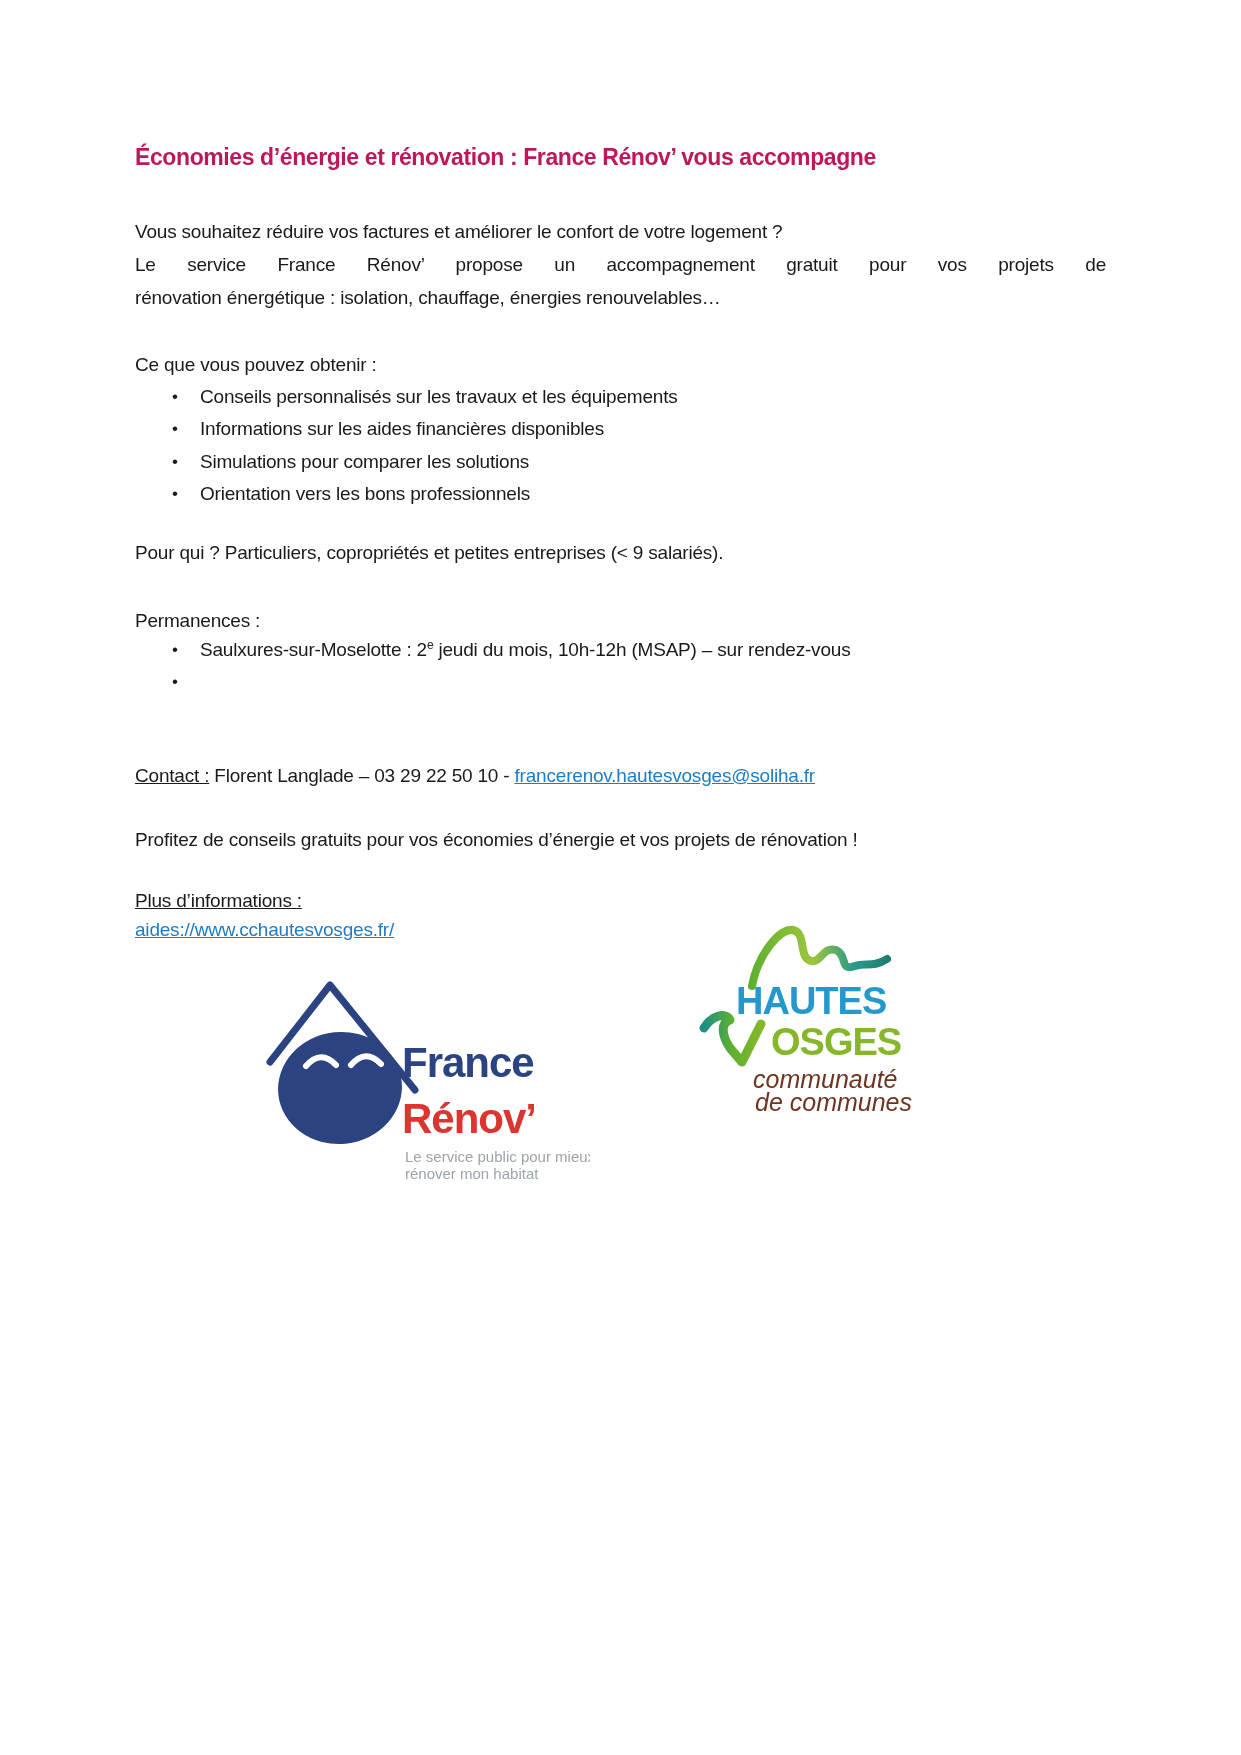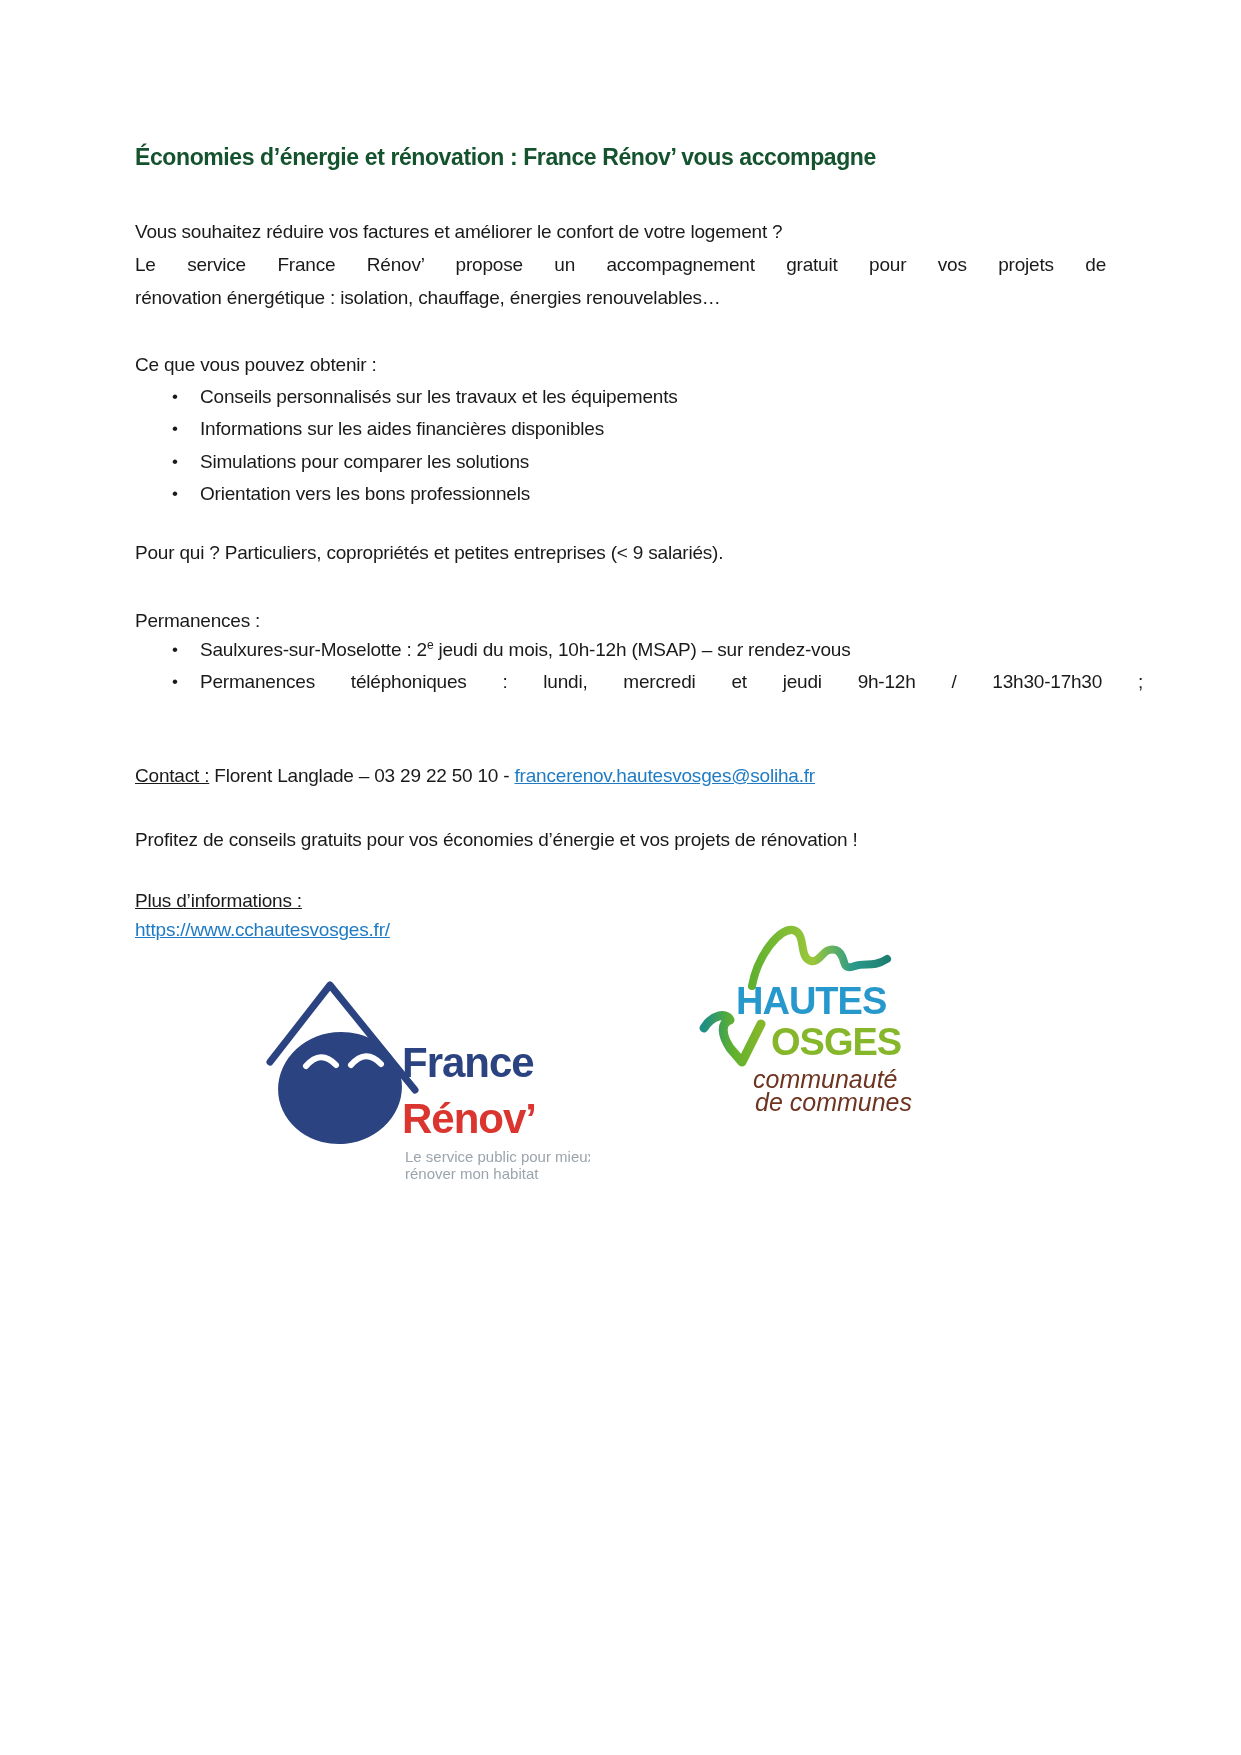--- a/index.html
+++ b/index.html
@@ -9,21 +9,21 @@
     margin:0 auto;
     background:#ffffff;
     font-family:"Liberation Sans", sans-serif;
     color:#1a1a1a;
     overflow:hidden;
   }
   .abs{position:absolute;left:135px;width:971px;}
   .doc-title{
     top:144px;
     font-size:23px;font-weight:bold;letter-spacing:-0.4px;
-    color:#14532d;
+    color:#be185d;
   }
   .body-text{font-size:19px;letter-spacing:-0.2px;line-height:33px;}
   .just{text-align:justify;text-align-last:justify;}
   ul.blist{list-style:none;margin:0;padding:0 0 0 37px;}
   ul.blist li{display:flex;line-height:32.3px;}
   ul.blist .bullet{width:28px;flex:0 0 28px;font-size:17px;}
   ul.blist .btxt{flex:1 1 auto;}
   sup.ord{font-size:12px;line-height:0;vertical-align:super;}
   a.doclink{color:#1f7bc4;text-decoration:underline;cursor:pointer;}
   .ul-black{text-decoration:underline;}
@@ -69,34 +69,33 @@
   <div class="abs body-text" style="top:604px;">Permanences :</div>
 
   <ul class="abs body-text blist" style="top:634px;">
     <li>
       <span class="bullet">•</span>
       <span class="btxt"><span>Saulxures-sur-Moselotte : 2</span><sup class="ord">e</sup><span> jeudi du mois, 10h-12h (MSAP) – sur rendez-vous</span></span>
     </li>
     <li>
       <span class="bullet">•</span>
       <span class="btxt">
-        <div class="just">Permanences téléphoniques : lundi, mercredi et jeudi 9h-12h / 13h30-17h30 ;</div>
       </span>
     </li>
   </ul>
 
   <div class="abs body-text" style="top:759px;">
     <span class="ul-black">Contact :</span><span> Florent Langlade – 03 29 22 50 10 - </span><a class="doclink">francerenov.hautesvosges@soliha.fr</a>
   </div>
 
   <div class="abs body-text" style="top:823px;">Profitez de conseils gratuits pour vos économies d’énergie et vos projets de rénovation !</div>
 
   <div class="abs body-text ul-black" style="top:884px;">Plus d’informations :</div>
   <div class="abs body-text" style="top:913px;">
-    <a class="doclink">https://www.cchautesvosges.fr/</a>
+    <a class="doclink">aides://www.cchautesvosges.fr/</a>
   </div>
 
   <div class="logo-box" style="left:256px;top:978px;width:334px;height:206px;">
     <svg width="334" height="206" viewBox="0 0 334 206">
       <path d="M14,84 L74,7 L159,112" fill="none" stroke="#2b4380" stroke-width="7" stroke-linecap="round" stroke-linejoin="round"></path>
       <ellipse cx="84" cy="110" rx="62" ry="56" fill="#2b4380" transform="rotate(-6 84 110)"></ellipse>
       <path d="M50,88 q15,-17 30,-1" fill="none" stroke="#ffffff" stroke-width="6" stroke-linecap="round"></path>
       <path d="M95,87 q15,-17 30,-1" fill="none" stroke="#ffffff" stroke-width="6" stroke-linecap="round"></path>
       <text x="146" y="99" font-size="42" font-weight="bold" letter-spacing="-1" fill="#2b4380">France</text>
       <text x="146" y="155" font-size="42" font-weight="bold" letter-spacing="-1" fill="#da352f">Rénov’</text>

